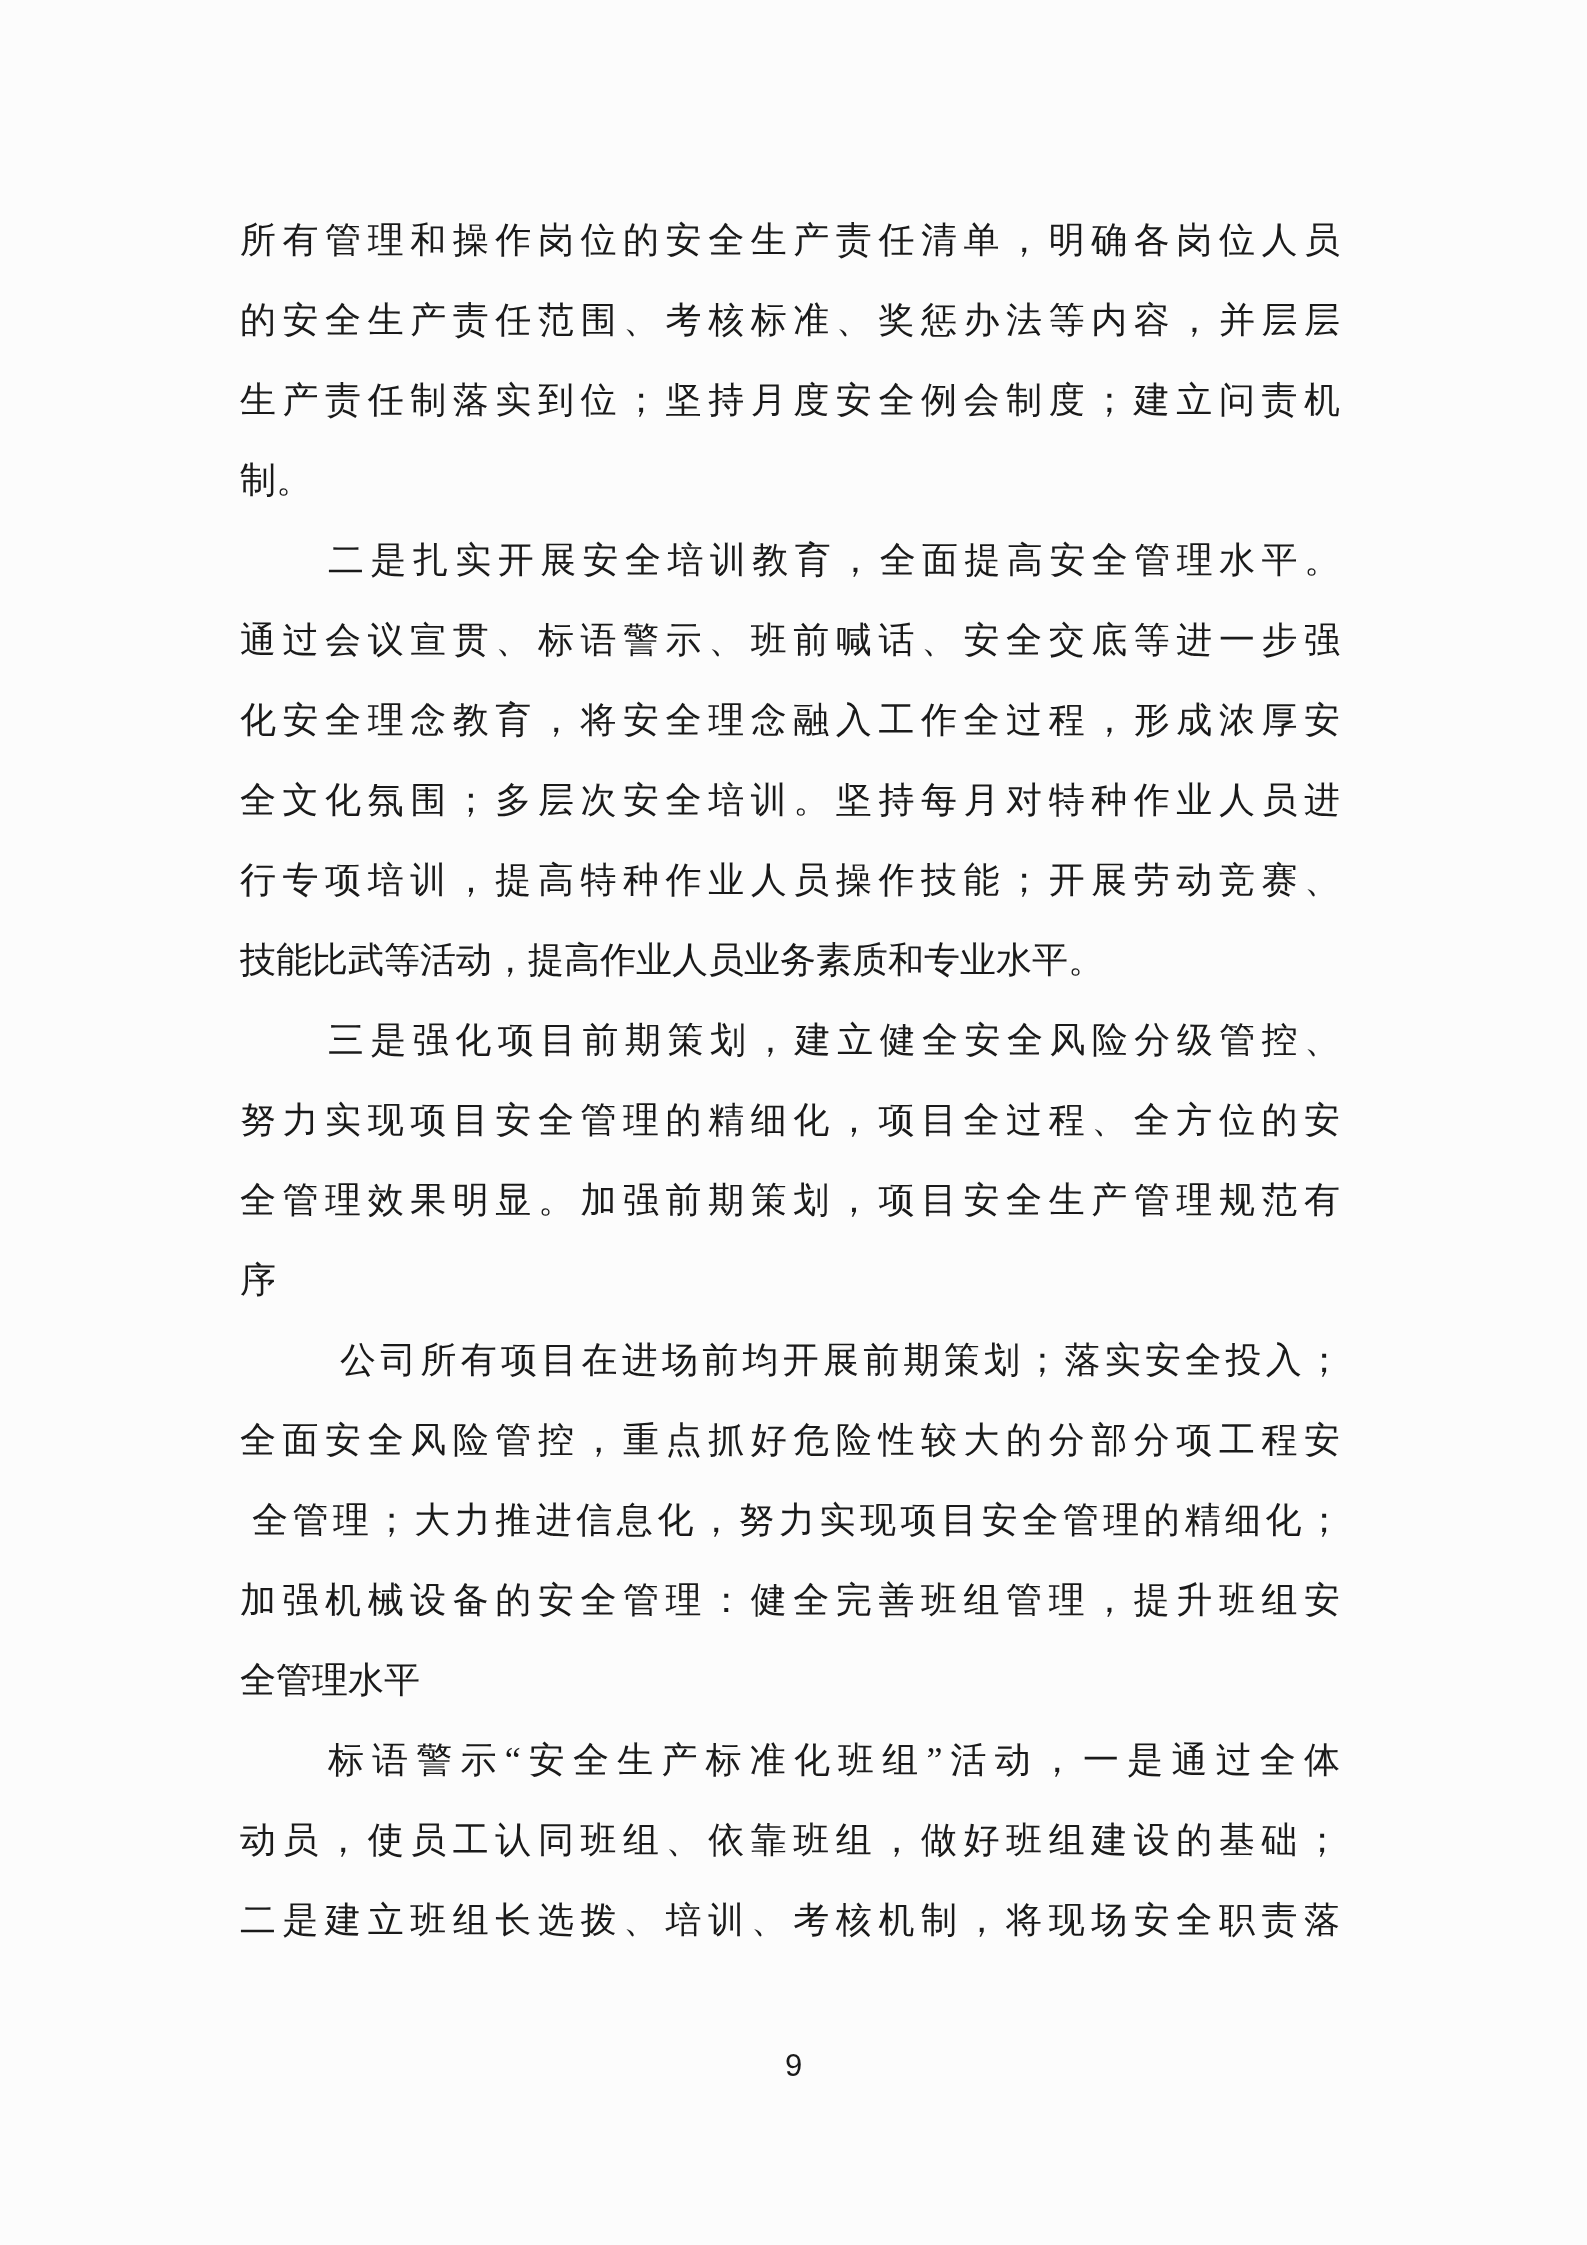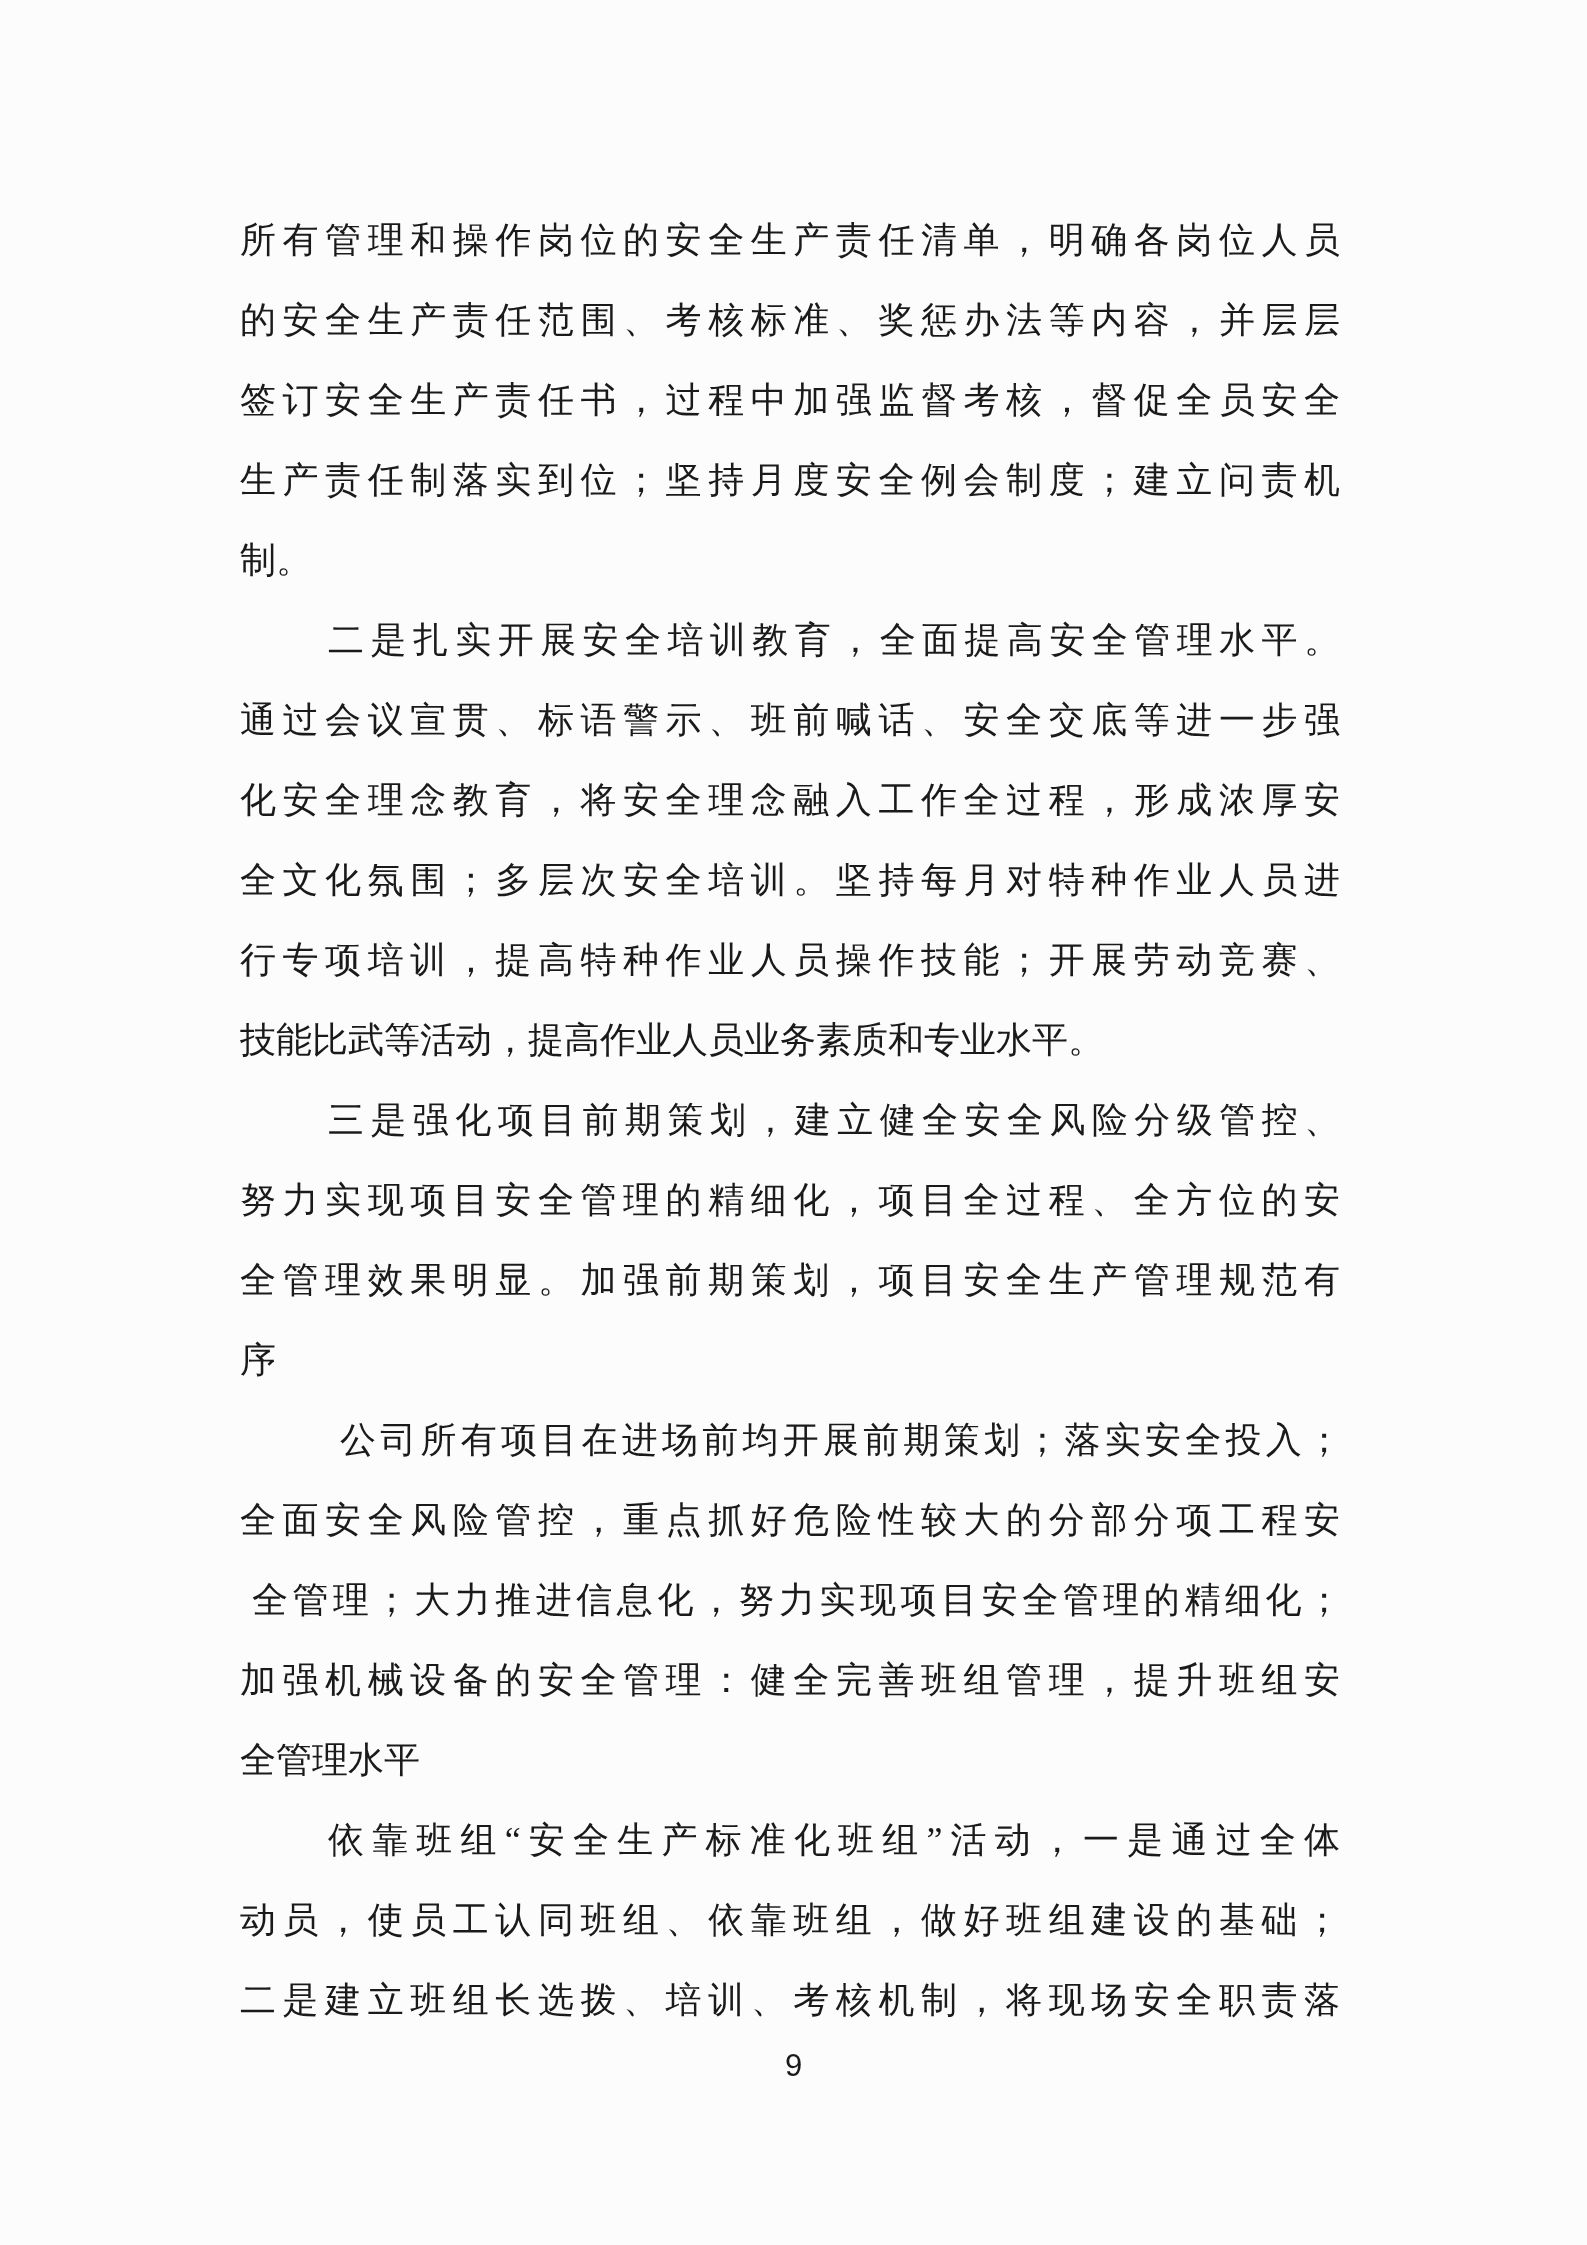--- a/index.html
+++ b/index.html
@@ -54,37 +54,36 @@
     color: #1a1a1a;
   }
 </style>
 </head>
 <body>
 
 <div class="page" style="background: rgb(252, 252, 252); color: rgb(26, 26, 26);">
   <div class="text-block" id="textBlock">
       <div class="line fill">所有管理和操作岗位的安全生产责任清单，明确各岗位人员</div>
       <div class="line fill">的安全生产责任范围、考核标准、奖惩办法等内容，并层层</div>
-      <div class="line fill">签订安全生产责任书，过程中加强监督考核，督促全员安全</div>
       <div class="line fill">生产责任制落实到位；坚持月度安全例会制度；建立问责机</div>
       <div class="line">制。</div>
       <div class="line fill indent">二是扎实开展安全培训教育，全面提高安全管理水平。</div>
       <div class="line fill">通过会议宣贯、标语警示、班前喊话、安全交底等进一步强</div>
       <div class="line fill">化安全理念教育，将安全理念融入工作全过程，形成浓厚安</div>
       <div class="line fill">全文化氛围；多层次安全培训。坚持每月对特种作业人员进</div>
       <div class="line fill">行专项培训，提高特种作业人员操作技能；开展劳动竞赛、</div>
       <div class="line">技能比武等活动，提高作业人员业务素质和专业水平。</div>
       <div class="line fill indent">三是强化项目前期策划，建立健全安全风险分级管控、</div>
       <div class="line fill">努力实现项目安全管理的精细化，项目全过程、全方位的安</div>
       <div class="line fill">全管理效果明显。加强前期策划，项目安全生产管理规范有</div>
       <div class="line">序</div>
       <div class="line fill indent tight">公司所有项目在进场前均开展前期策划；落实安全投入；</div>
       <div class="line fill">全面安全风险管控，重点抓好危险性较大的分部分项工程安</div>
       <div class="line fill tight">全管理；大力推进信息化，努力实现项目安全管理的精细化；</div>
       <div class="line fill">加强机械设备的安全管理：健全完善班组管理，提升班组安</div>
       <div class="line">全管理水平</div>
-      <div class="line fill indent">依靠班组“安全生产标准化班组”活动，一是通过全体</div>
+      <div class="line fill indent">标语警示“安全生产标准化班组”活动，一是通过全体</div>
       <div class="line fill">动员，使员工认同班组、依靠班组，做好班组建设的基础；</div>
       <div class="line fill">二是建立班组长选拨、培训、考核机制，将现场安全职责落</div>
     </div>
 
   <div class="page-number">9</div>
 </div>
 
 </body></html>

